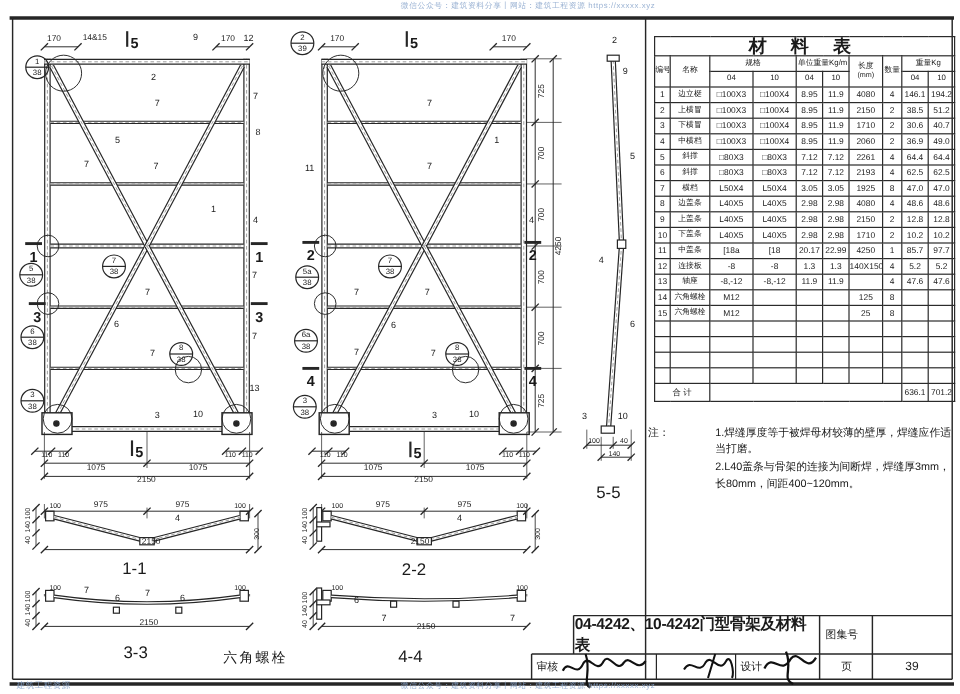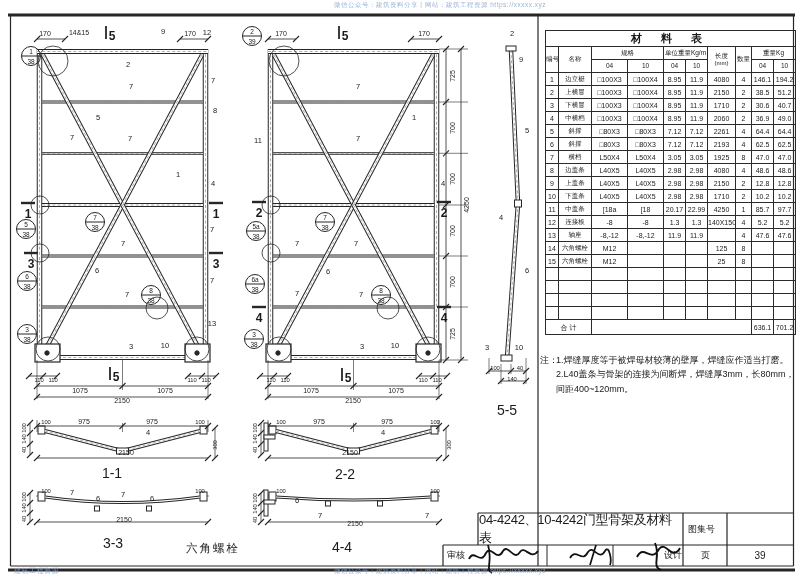--- a/index.html
+++ b/index.html
@@ -7,37 +7,37 @@
          font-family:"Liberation Sans",sans-serif;color:#1a1a1a;}
   #draw{position:absolute;left:0;top:0;}
   svg text{font-family:"Liberation Sans",sans-serif;fill:#1a1a1a;}
   .wm{position:absolute;color:#8aa6cc;filter:blur(0.4px);opacity:.85;font-size:6.5px;
       letter-spacing:.5px;white-space:nowrap;}
   
   #mat-table{position:absolute;left:545px;top:30px;width:250px;border-collapse:collapse;
              table-layout:fixed;font-size:7px;line-height:1;}
   #mat-table th,#mat-table td{border:1px solid #2b2b2b;padding:0;text-align:center;
              overflow:hidden;white-space:nowrap;font-weight:normal;height:12px;}
-  #mat-table .ttl{font-size:11px;letter-spacing:8px;height:15px;font-weight:bold;}
+  #mat-table .ttl{font-size:15px;letter-spacing:8px;height:15px;font-weight:bold;}
   #mat-table thead th{font-size:6.5px;}
   #mat-table .sub{font-size:6px;}
   #mat-table td.nm{font-size:6.5px;}
   #mat-table tr.total td{height:14px;font-size:7px;}
   
   #notes{position:absolute;left:540px;top:353px;width:256px;font-size:9px;line-height:1.6;}
   #notes .pre{position:absolute;left:0;top:0;}
-  #notes .items{padding-left:16px;}
+  #notes .items{padding-left:16px;margin-left:40px;}
   
   .tb{position:absolute;display:flex;align-items:center;justify-content:center;}
-  #tb-title{left:479px;top:513px;width:204px;height:32px;font-size:13px;font-weight:normal;letter-spacing:-0.3px;}
+  #tb-title{left:479px;top:513px;width:204px;height:32px;font-size:13px;font-weight:bold;letter-spacing:-0.3px;}
   #tb-atlas-label{left:680px;top:513px;width:43px;height:32px;font-size:9px;}
   #tb-atlas-no{left:727px;top:513px;width:66px;height:32px;font-size:10.5px;}
   #tb-audit{left:444px;top:545px;width:24px;height:21px;font-size:9px;}
   #tb-check{left:548px;top:545px;width:24px;height:21px;font-size:15px;margin-top:48px;}
-  #tb-design{left:614px;top:545px;width:24px;height:21px;font-size:9px;padding-left:47px;}
+  #tb-design{left:614px;top:545px;width:24px;height:21px;font-size:9px;}
   #tb-page-label{left:684px;top:545px;width:43px;height:21px;font-size:9px;}
   #tb-page-no{left:727px;top:545px;width:66px;height:21px;font-size:10px;}
   #cap-elev{position:absolute;left:186px;top:541px;width:120px;font-size:11.5px;letter-spacing:2px;}
 </style>
 </head>
 <body>
 
 <div id="stage">
   <svg id="draw" width="800" height="578" viewBox="0 0 800 578">
       <line x1="8" y1="15" x2="795" y2="15" stroke="#262626" stroke-width="3"></line>

